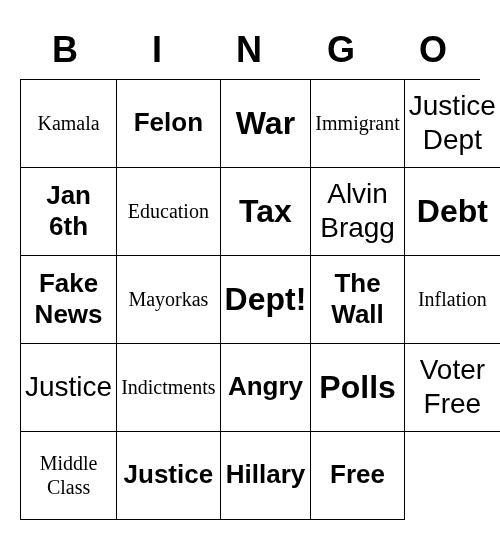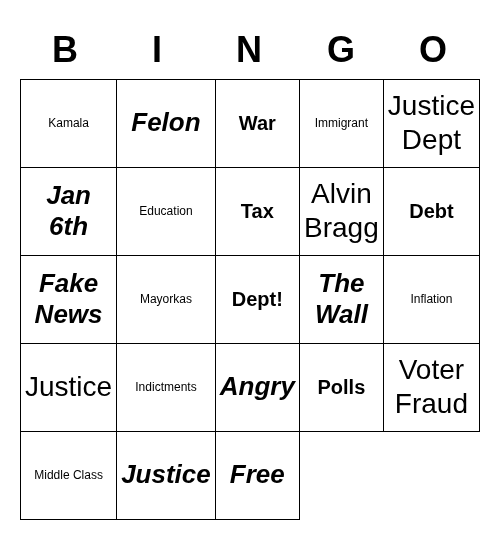--- a/index.html
+++ b/index.html
@@ -44,31 +44,31 @@
       text-align: center;
       padding: 6px 4px;
     }
     .bingo-cell span {
       display: block;
       line-height: 1.2;
     }
     .text-large {
       font-size: 26px;
       font-weight: bold;
-      font-style: italic;
     }
     .text-medium {
       font-size: 28px;
       font-weight: normal;
     }
     .text-small {
-      font-size: 12px;
+      font-size: 20px;
+      font-family: Liberation Serif, serif;
     }
     .text-xlarge {
-      font-size: 20px;
+      font-size: 32px;
       font-weight: bold;
     }
   </style>
 </head>
 <body>
 
 <div class="bingo-container">
   <div class="bingo-header">
 
   <div class="bingo-header-cell">B</div>
@@ -130,25 +130,28 @@
       <div class="bingo-cell">
         <span class="text-small">Indictments</span>
       </div>
       <div class="bingo-cell">
         <span class="text-large">Angry</span>
       </div>
       <div class="bingo-cell">
         <span class="text-xlarge">Polls</span>
       </div>
       <div class="bingo-cell">
-        <span class="text-medium">Voter Fraud</span>
+        <span class="text-medium">Voter Free</span>
       </div>
       <div class="bingo-cell">
         <span class="text-small">Middle Class</span>
       </div>
       <div class="bingo-cell">
         <span class="text-large">Justice</span>
       </div>
       <div class="bingo-cell">
+        <span class="text-large">Hillary</span>
+      </div>
+      <div class="bingo-cell">
         <span class="text-large">Free</span>
       </div>
     </div>
 </div>
 
 </body></html>

